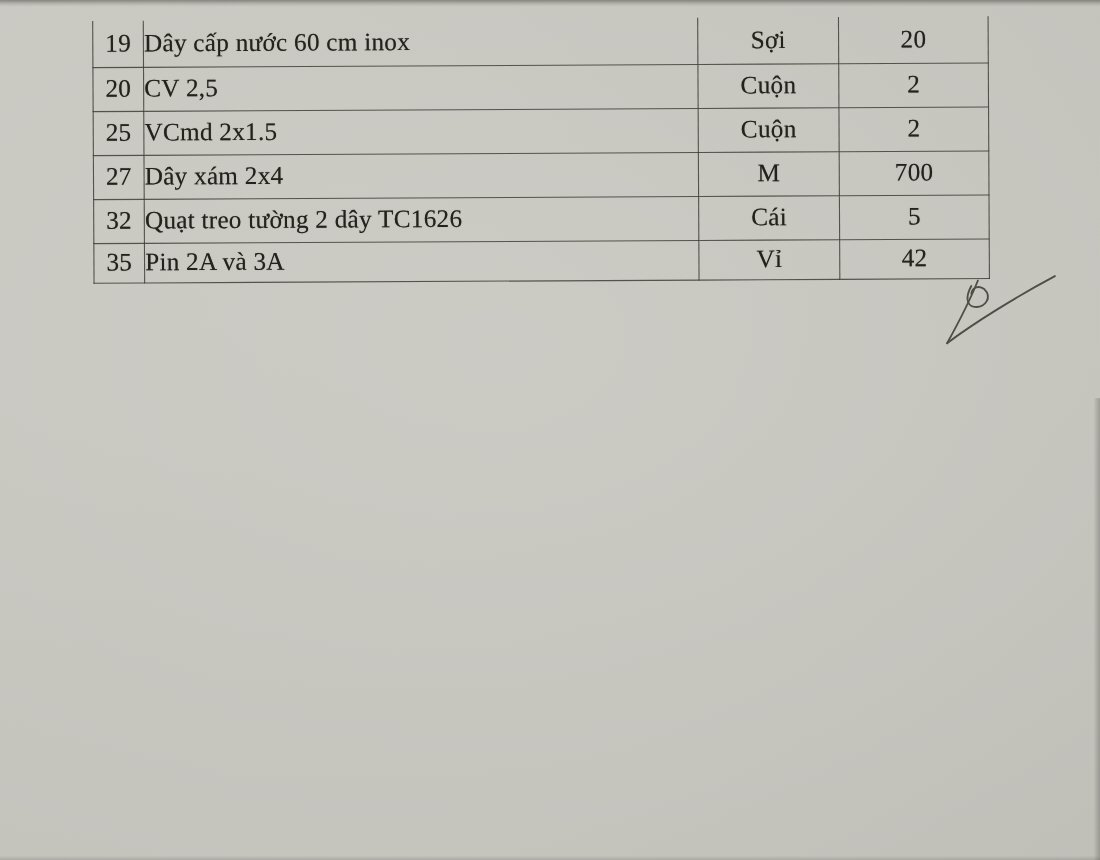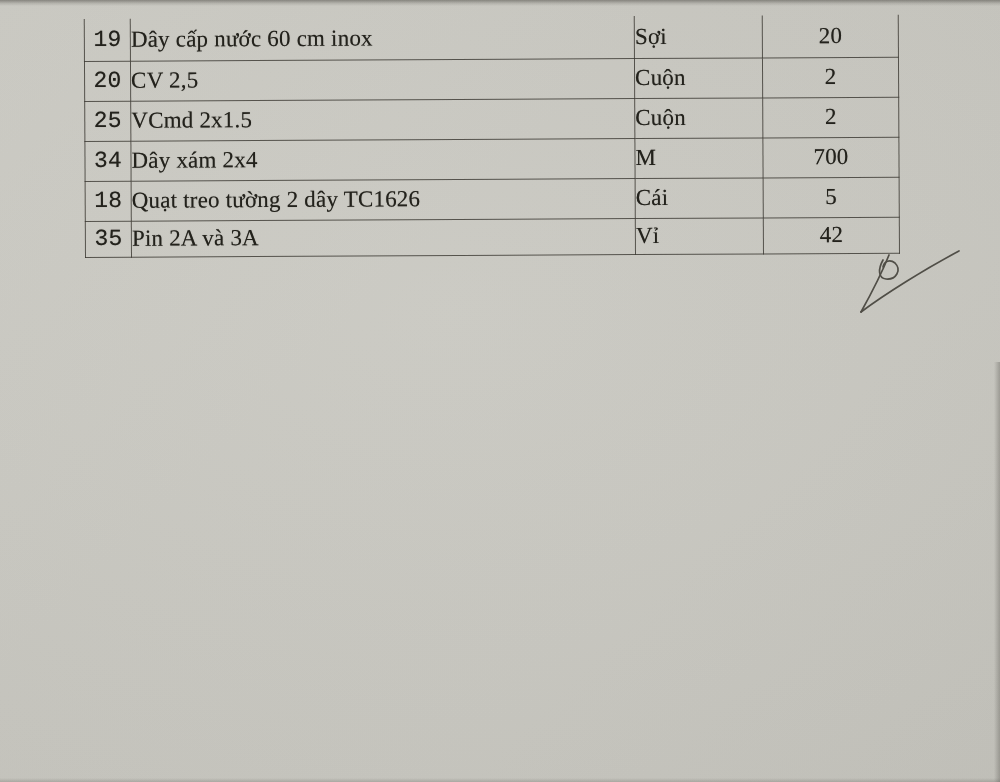--- a/index.html
+++ b/index.html
@@ -53,23 +53,23 @@
   table.inventory td {
     border: 1.6px solid rgba(58,56,50,0.82);
     padding: 0;
     font-size: 23px;
     letter-spacing: 0.2px;
     text-shadow: 0 0 0.7px rgba(40,38,33,0.55);
     overflow: hidden;
     white-space: nowrap;
   }
   table.inventory tr:first-child td { border-top: none; }
-  td.col-no  { width: 45px;  text-align: center; font-family: Liberation Mono, monospace; }
+  td.col-no  { width: 45px;  text-align: center; }
   td.col-desc{ width: 503px; text-align: left; padding-left: 12px; }
-  td.col-unit{ width: 127px; text-align: left; }
+  td.col-unit{ width: 127px; text-align: center; }
   td.col-qty { width: 135px; text-align: center; }
   tr.r0 { height: 42px; }
   tr.r1 { height: 40px; }
   tr.r2 { height: 40px; }
   tr.r3 { height: 40px; }
   tr.r4 { height: 40px; }
   tr.r5 { height: 36px; }
   .handwriting {
     position: absolute;
     left: 845px;
@@ -106,27 +106,27 @@
         <td class="col-unit">Cuộn</td>
         <td class="col-qty">2</td>
       </tr>
       <tr class="r2">
         <td class="col-no">25</td>
         <td class="col-desc">VCmd 2x1.5</td>
         <td class="col-unit">Cuộn</td>
         <td class="col-qty">2</td>
       </tr>
       <tr class="r3">
-        <td class="col-no">34</td>
+        <td class="col-no">27</td>
         <td class="col-desc">Dây xám 2x4</td>
         <td class="col-unit">M</td>
         <td class="col-qty">700</td>
       </tr>
       <tr class="r4">
-        <td class="col-no">18</td>
+        <td class="col-no">32</td>
         <td class="col-desc">Quạt treo tường 2 dây TC1626</td>
         <td class="col-unit">Cái</td>
         <td class="col-qty">5</td>
       </tr>
       <tr class="r5">
         <td class="col-no">35</td>
         <td class="col-desc">Pin 2A và 3A</td>
         <td class="col-unit">Vỉ</td>
         <td class="col-qty">42</td>
       </tr>

